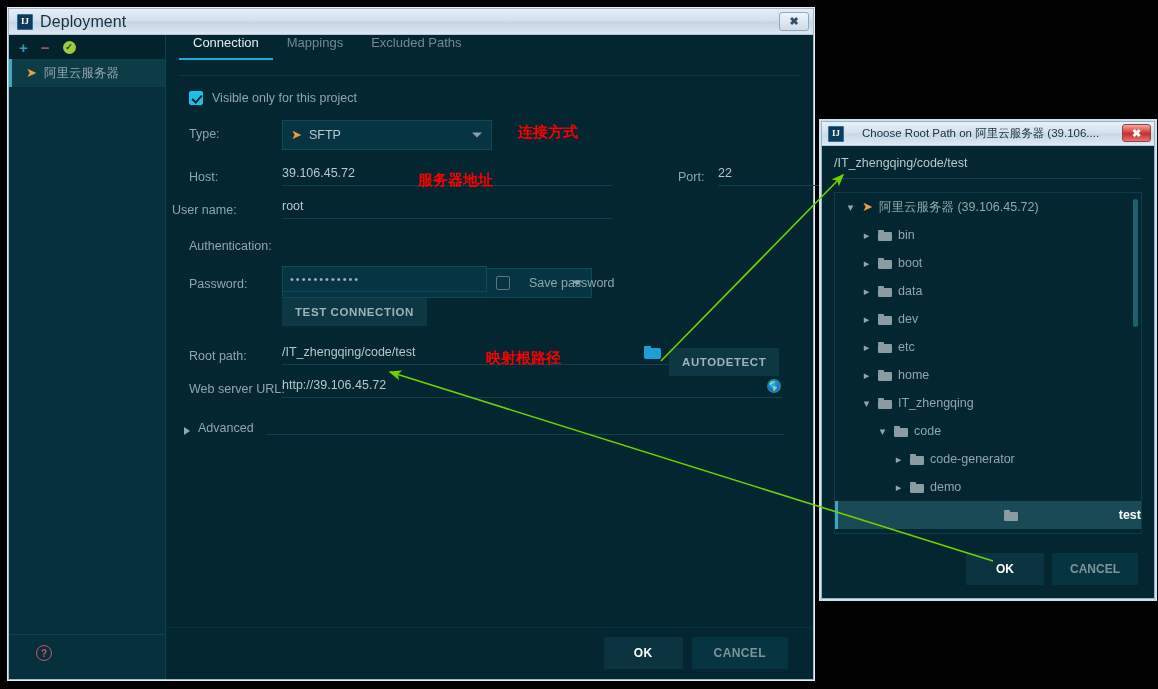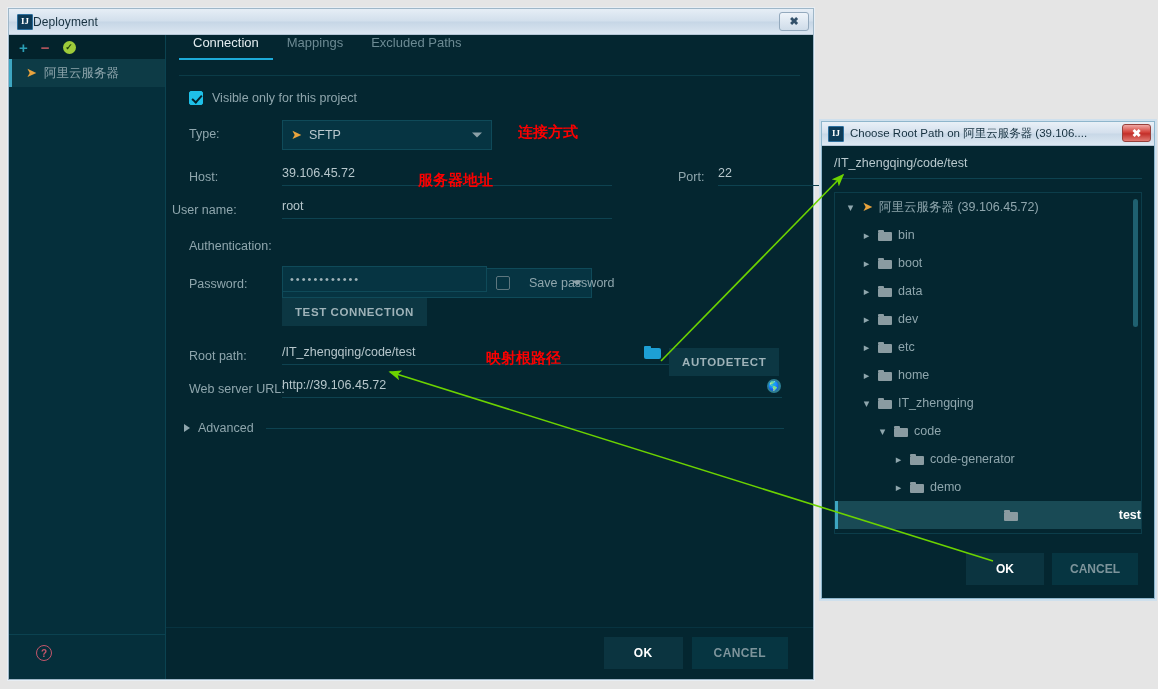--- a/index.html
+++ b/index.html
@@ -4,38 +4,38 @@
 <title>Deployment</title>
 <style>
   * { box-sizing: border-box; }
   html, body {
     margin: 0; padding: 0;
     width: 1158px; height: 689px;
     background: #ffffff;
     font-family: "Liberation Sans", sans-serif;
     overflow: hidden;
   }
-  #root { position: relative; width: 1158px; height: 689px; background:#e5e5e5; }
+  #root { position: relative; width: 1158px; height: 689px; background:#000000; }
 
   
   #deployment-window {
     position: absolute; left: 8px; top: 8px; width: 806px; height: 672px;
     background: #042630;
     border: 1px solid #9fb7c8;
     box-shadow: 0 0 0 1px #e8eef4;
   }
   .win-titlebar {
     height: 26px;
     background: linear-gradient(to bottom, #e6eef6 0%, #d2dfec 48%, #c6d6e6 52%, #dbe6f1 100%);
     border-bottom: 1px solid #b5c6d6;
     display: flex; align-items: center; padding: 0 4px 0 8px;
     position: relative;
   }
   .win-title-text {
-    font-size: 12px; color: #16303f; margin-left: 0; letter-spacing: .1px;
+    font-size: 16px; color: #16303f; margin-left: 7px; letter-spacing: .1px;
   }
   .idea-icon {
     width: 16px; height: 16px; background:#0d3b58;
     border: 1px solid #2c6f9e; border-radius: 1px;
     display:flex; align-items:center; justify-content:center;
     color:#ffffff; font-size:9px; font-weight:bold; font-family:"Liberation Serif",serif;
     line-height:1;
   }
   .win-close {
     position: absolute; right: 4px; top: 3px;
@@ -163,21 +163,21 @@
     position:absolute; left:821px; top:121px; width:334px; height:478px;
     background:#042630; border:1px solid #8fb6cc;
     box-shadow: 0 0 0 2px #cfe0ed;
   }
   .ch-titlebar {
     height:24px;
     background: linear-gradient(to bottom, #e9f0f7 0%, #d4e0ed 48%, #c8d8e7 52%, #dde8f2 100%);
     border-bottom:1px solid #b5c6d6;
     display:flex;align-items:center;padding:0 3px 0 6px;position:relative;
   }
-  .ch-title-text{font-size:11.5px;color:#15303f;margin-left:6px;white-space:nowrap;overflow:hidden;}
+  .ch-title-text{font-size:11.5px;color:#15303f;margin-left:18px;white-space:nowrap;overflow:hidden;}
   .ch-close{
     position:absolute;right:3px;top:2px;width:29px;height:18px;border-radius:3px;
     background:linear-gradient(to bottom,#f0a9a5,#d4433c 45%,#c22f2a 55%,#e27a72);
     border:1px solid #97413c;color:#ffffff;font-size:11px;font-weight:bold;
     display:flex;align-items:center;justify-content:center;
   }
   .ch-body{height:calc(100% - 24px);position:relative;padding:0;}
   .ch-path{
     color:#b8c8cd;font-size:12.5px;padding:10px 0 8px 12px;
   }
@@ -329,21 +329,21 @@
           <div class="btn-flat" style="position:absolute; left:503px; top:257px;margin-top:10px;">AUTODETECT</div>
 
           <div class="row" style="left:23px; top:301px;">
             <span class="lbl">Web server URL:</span>
           </div>
           <div class="underline-field" style="position:absolute; left:116px; top:294px; width:500px; height:23px;">
             <span class="fld-text">http://39.106.45.72</span>
           </div>
           <span class="globe-ico" style="position:absolute; left:601px; top:298px;">🌎</span>
 
-          <div class="row" style="left:18px; top:340px; width:600px;">
+          <div class="row" style="left:18px; top:340px; width:600px;align-items:flex-end;">
             <span class="adv-arrow"></span>
             <span class="lbl">Advanced</span>
             <span class="adv-line"></span>
           </div>
 
         </div>
 
         <div class="footer">
           <div class="footer-sep"></div>
           <div class="help-ico" style="margin-left:-130px;">?</div>

